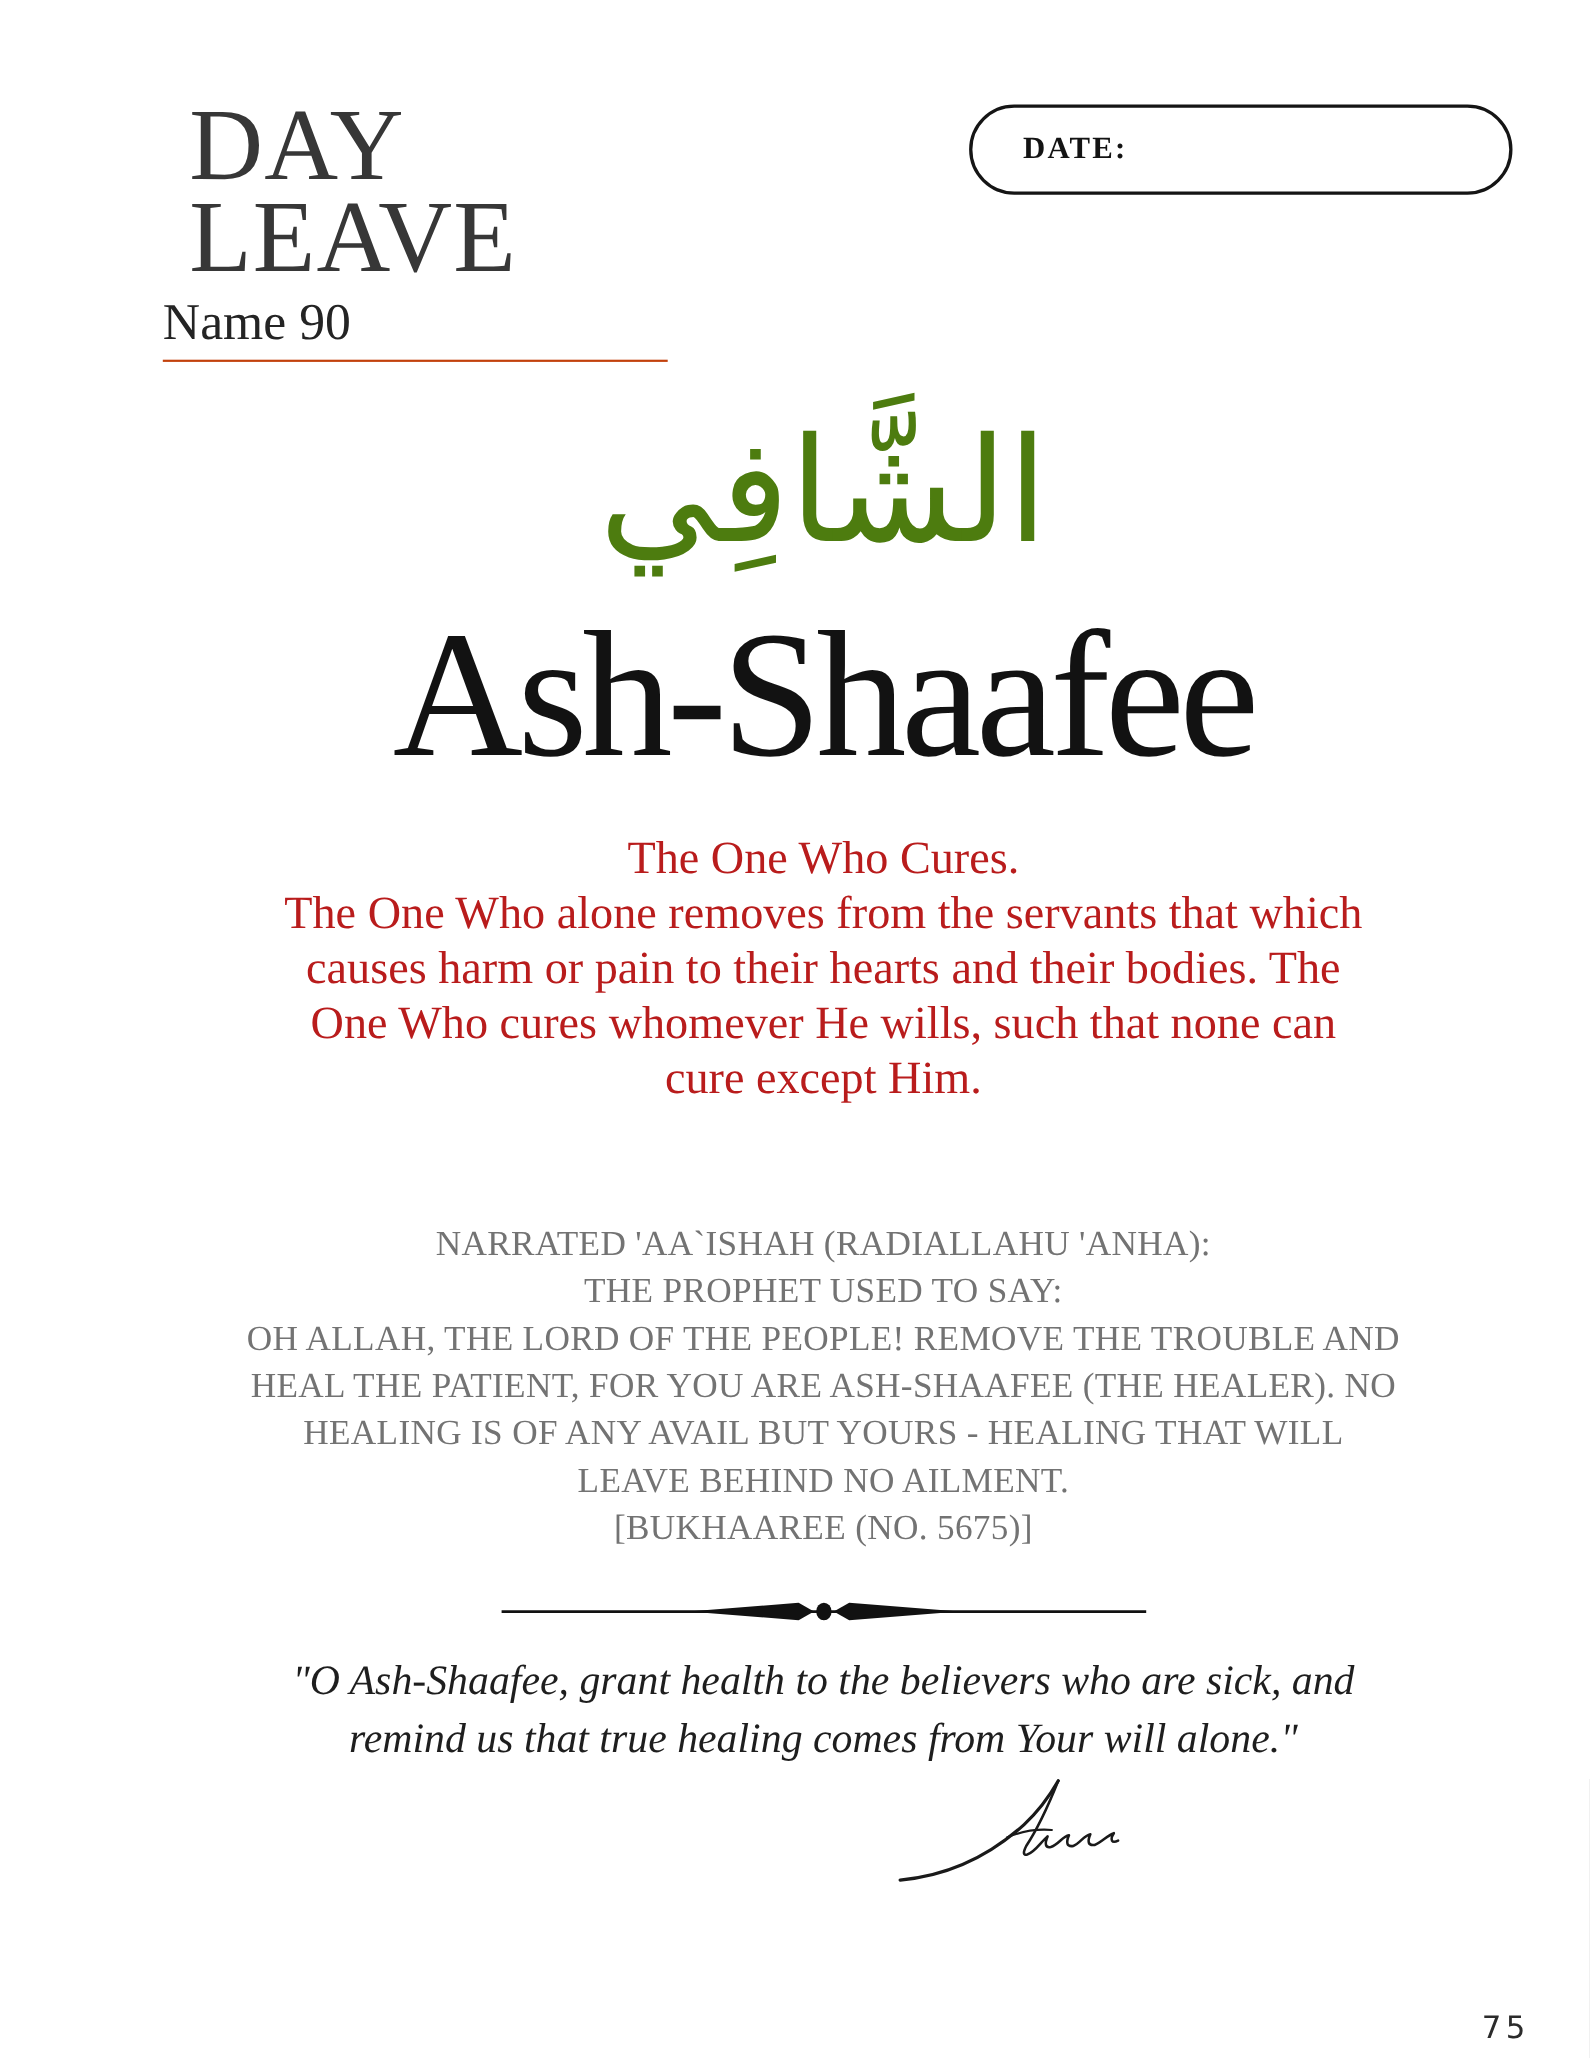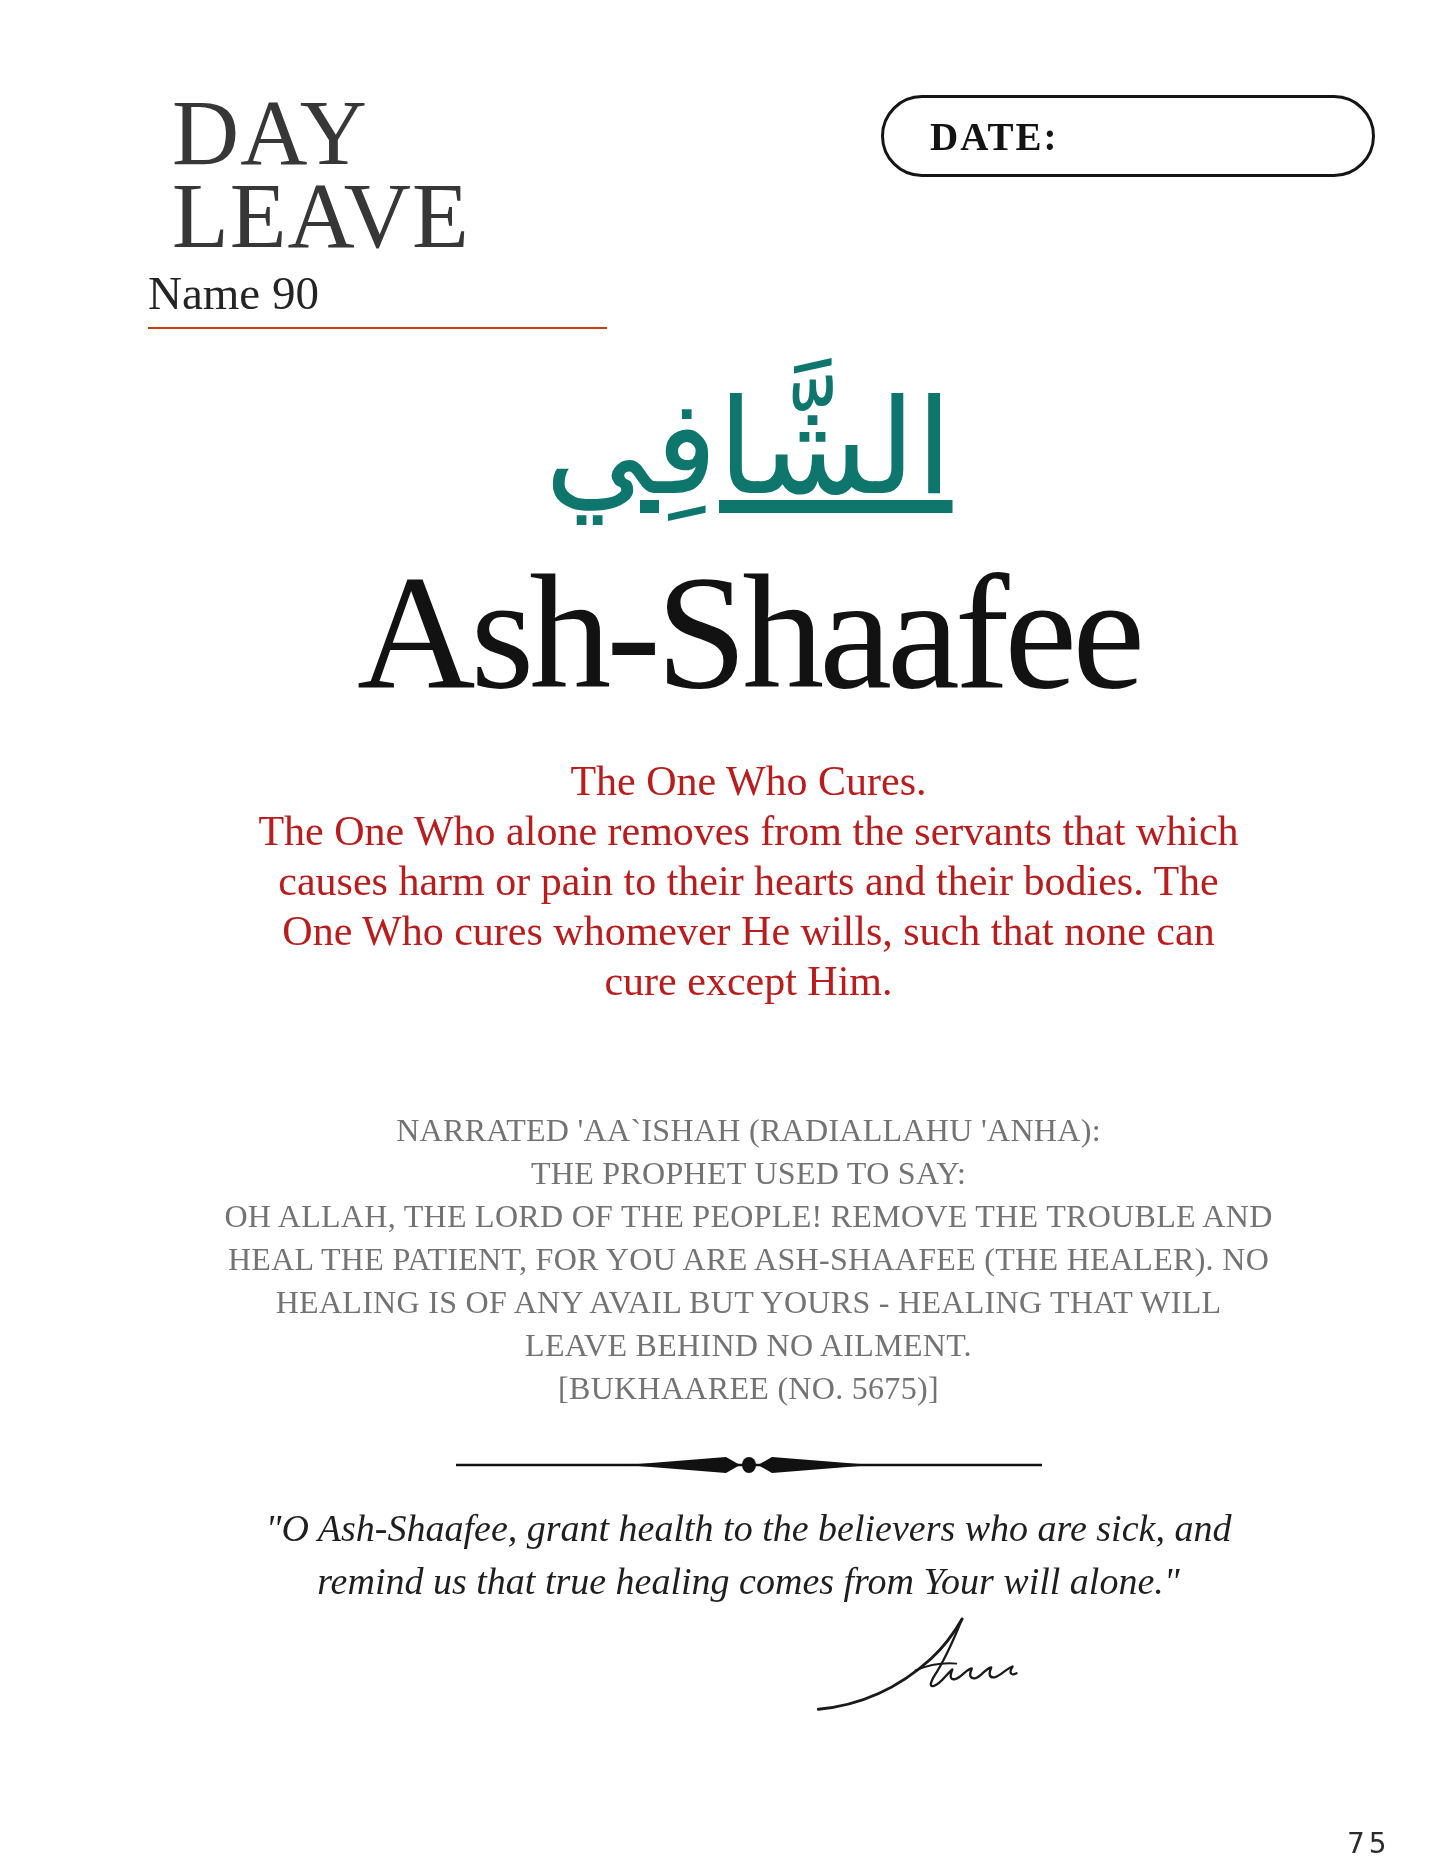--- a/index.html
+++ b/index.html
@@ -27,29 +27,29 @@
     border-bottom:2px solid #c2410c;
     padding-right:20px; padding-bottom:6px;
     font-size:47px; line-height:55px; color:#242424;
   }
   .date-pill {
     position:absolute; left:881px; top:95px; width:494px; height:82px;
     border:3px solid #151515; border-radius:41px;
     display:flex; align-items:center; padding-left:46px;
   }
   .date-pill .date-label {
-    font-size:39px; font-weight:700; letter-spacing:2px; color:#131313;
+    font-size:28px; font-weight:700; letter-spacing:2px; color:#131313;
   }
   .date-pill .date-space { flex:1; height:100%; }
 
   
   .arabic {
     top:352px; direction:rtl;
     font-family:"DejaVu Sans", sans-serif;
-    font-size:132px; line-height:1.45; color:#0f766e;text-decoration:underline;
+    font-size:132px; line-height:1.45; color:#4d7c0f;
   }
   .title {
     top:532px;
     font-size:164px; line-height:200px; font-weight:400;
     letter-spacing:-5px; color:#121212;
   }
   .meaning {
     top:756px;
     font-size:42px; line-height:50px; color:#b91c1c;
   }

